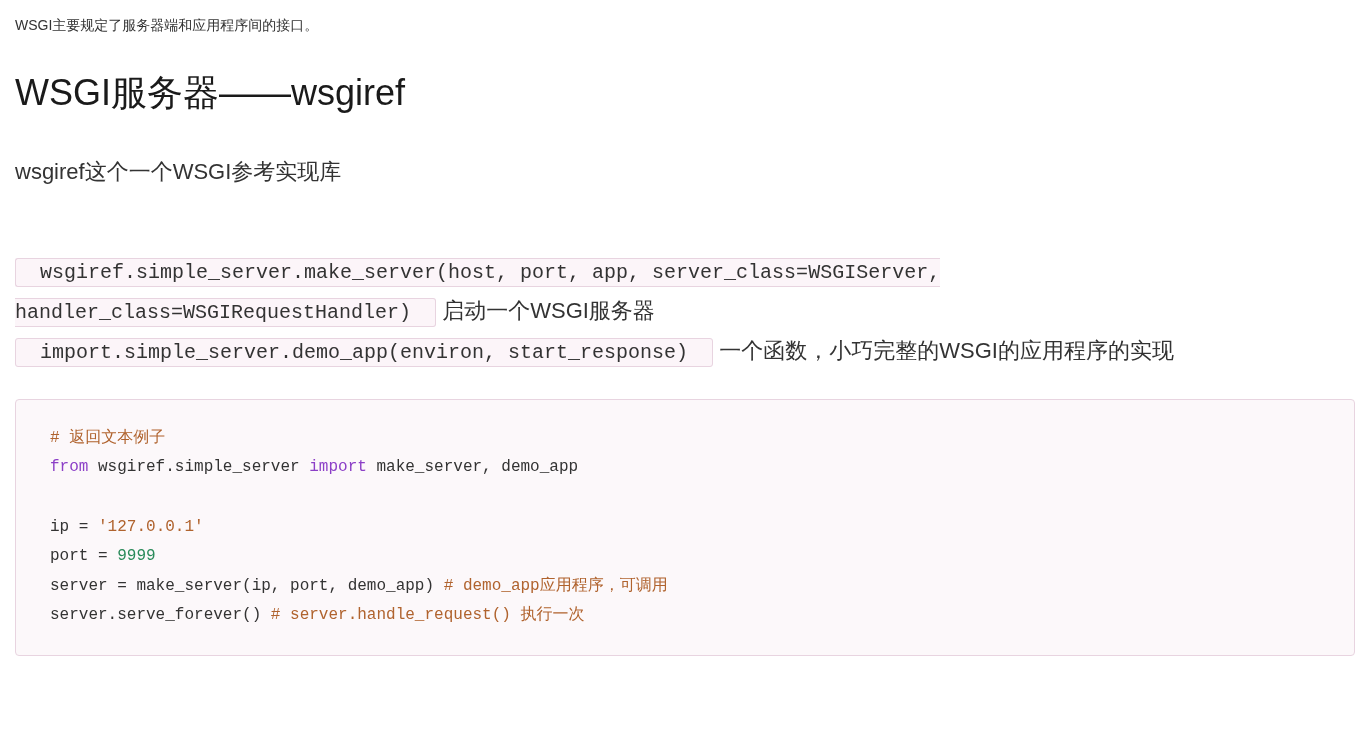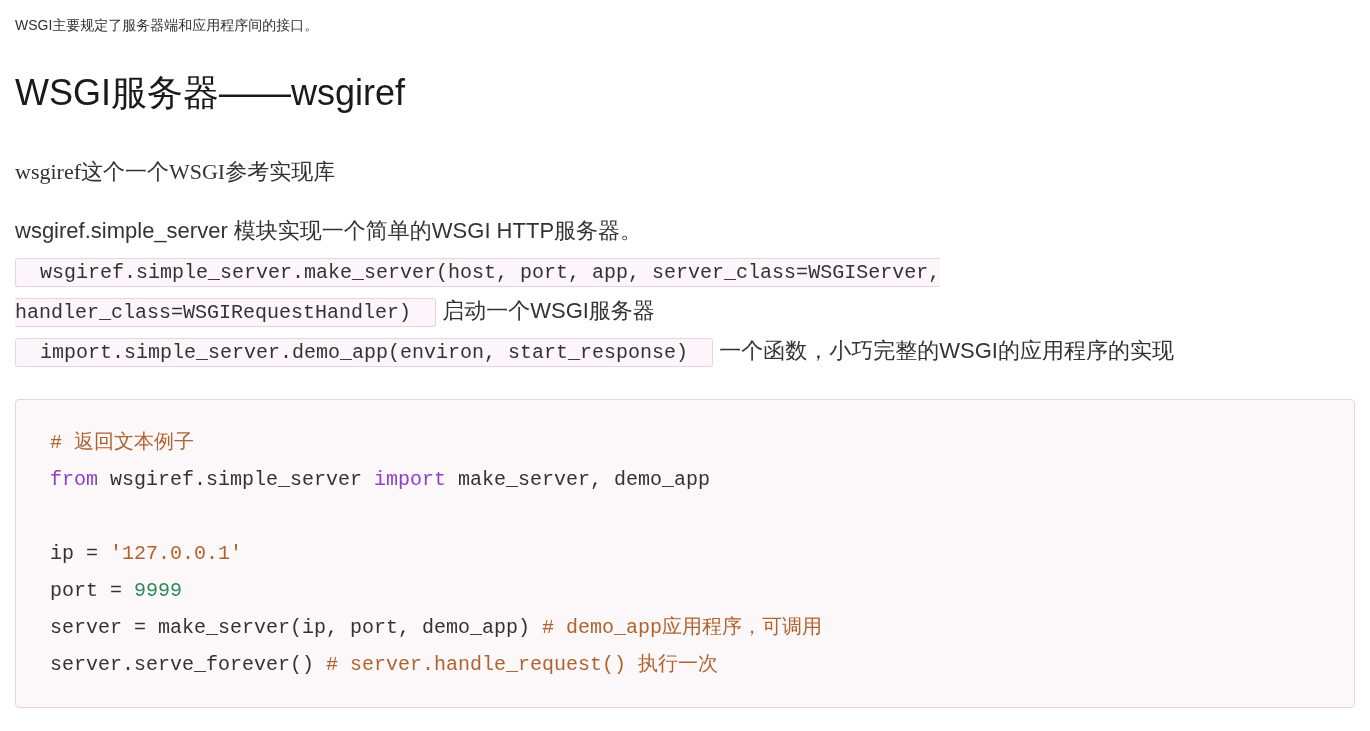--- a/index.html
+++ b/index.html
@@ -24,21 +24,20 @@
       font-size: 36px;
       font-weight: 400;
       color: #1a1a1a;
       margin-bottom: 32px;
       margin-top: 12px;
     }
     .paragraph {
       font-size: 22px;
       margin-bottom: 22px;
       color: #333;
-      font-family: Liberation Serif, serif;
     }
     .api-paragraph {
       font-size: 22px;
       line-height: 1.8;
       margin-bottom: 8px;
       color: #333;
     }
     .inline-code {
       font-family: "SFMono-Regular", Consolas, "Liberation Mono", Menlo, Courier, monospace;
       background: #fcf5f9;
@@ -50,42 +49,42 @@
       white-space: normal;
       display: inline;
     }
     .code-block {
       background: #fcf8fa;
       border: 1px solid #e8d4e0;
       border-radius: 4px;
       padding: 24px 34px;
       margin-top: 28px;
       font-family: "SFMono-Regular", Consolas, "Liberation Mono", Menlo, Courier, monospace;
-      font-size: 20px;
+      font-size: 16px;
       line-height: 1.85;
       white-space: pre;
       overflow-x: auto;
     }
     .tok-comment { color: #b0632e; }
     .tok-keyword { color: #8c3fc7; }
     .tok-string  { color: #b0632e; }
     .tok-number  { color: #2a8a5a; }
     .tok-plain   { color: #333; }
   </style>
 </head>
 <body>
 
 <p class="intro-text">WSGI主要规定了服务器端和应用程序间的接口。</p>
 
 <h2 class="section-heading">WSGI服务器——wsgiref</h2>
 
 <p class="paragraph">wsgiref这个一个WSGI参考实现库</p>
 
 <p class="api-paragraph">
-  <span>wsgiref.simple_server 模块实现一个简单的WSGI HTTP服务器。</span><br>
+  <br>
   <code class="inline-code">wsgiref.simple_server.make_server(host, port, app, server_class=WSGIServer, handler_class=WSGIRequestHandler)</code>
   <span> 启动一个WSGI服务器</span><br>
   <code class="inline-code">import.simple_server.demo_app(environ, start_response)</code>
   <span> 一个函数，小巧完整的WSGI的应用程序的实现</span>
 </p>
 
 <pre class="code-block"><span class="tok-comment"># 返回文本例子</span>
 <span class="tok-keyword">from</span><span class="tok-plain"> wsgiref.simple_server </span><span class="tok-keyword">import</span><span class="tok-plain"> make_server, demo_app</span>
 
 <span class="tok-plain">ip = </span><span class="tok-string">'127.0.0.1'</span>

